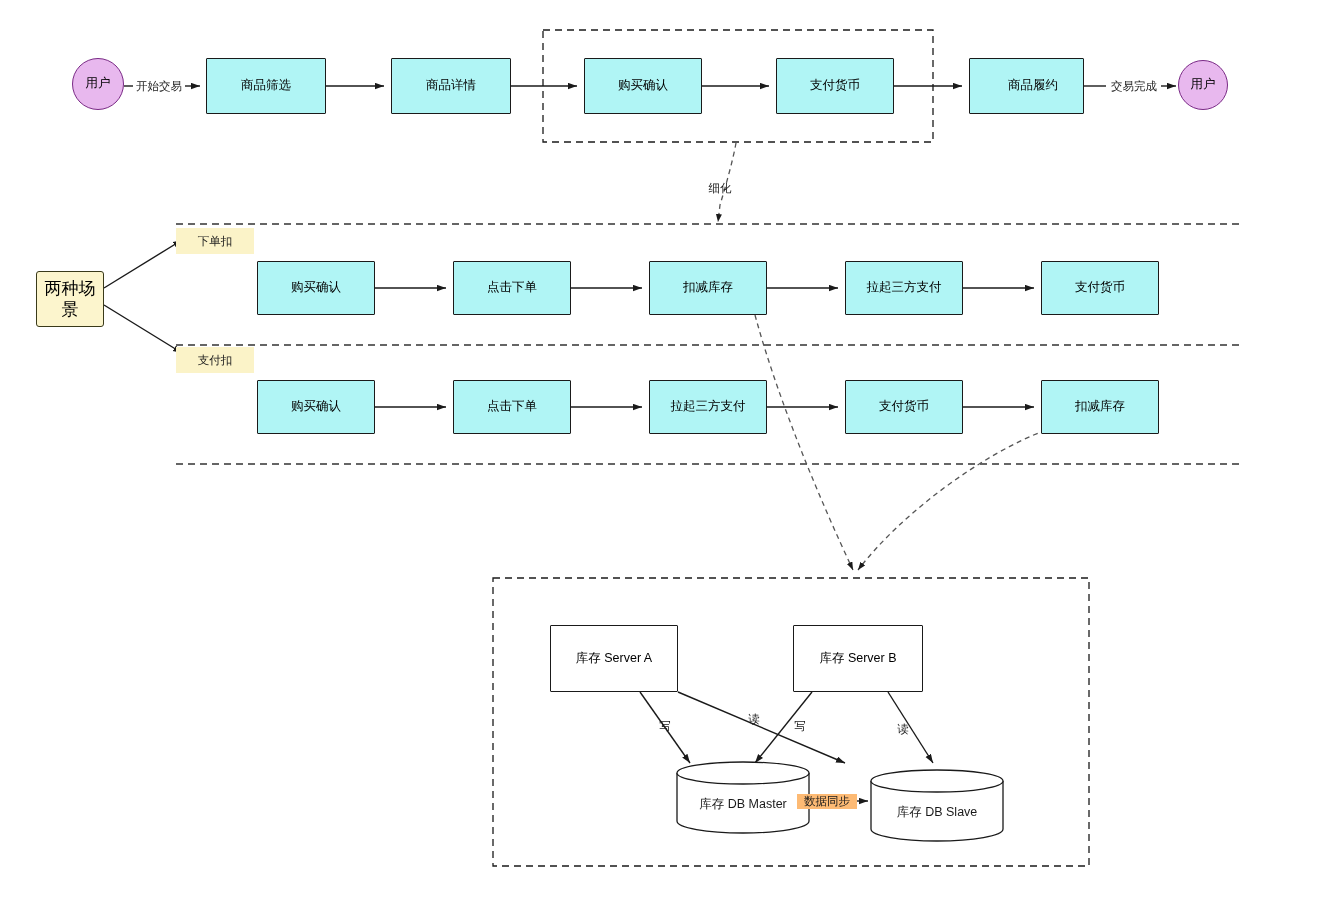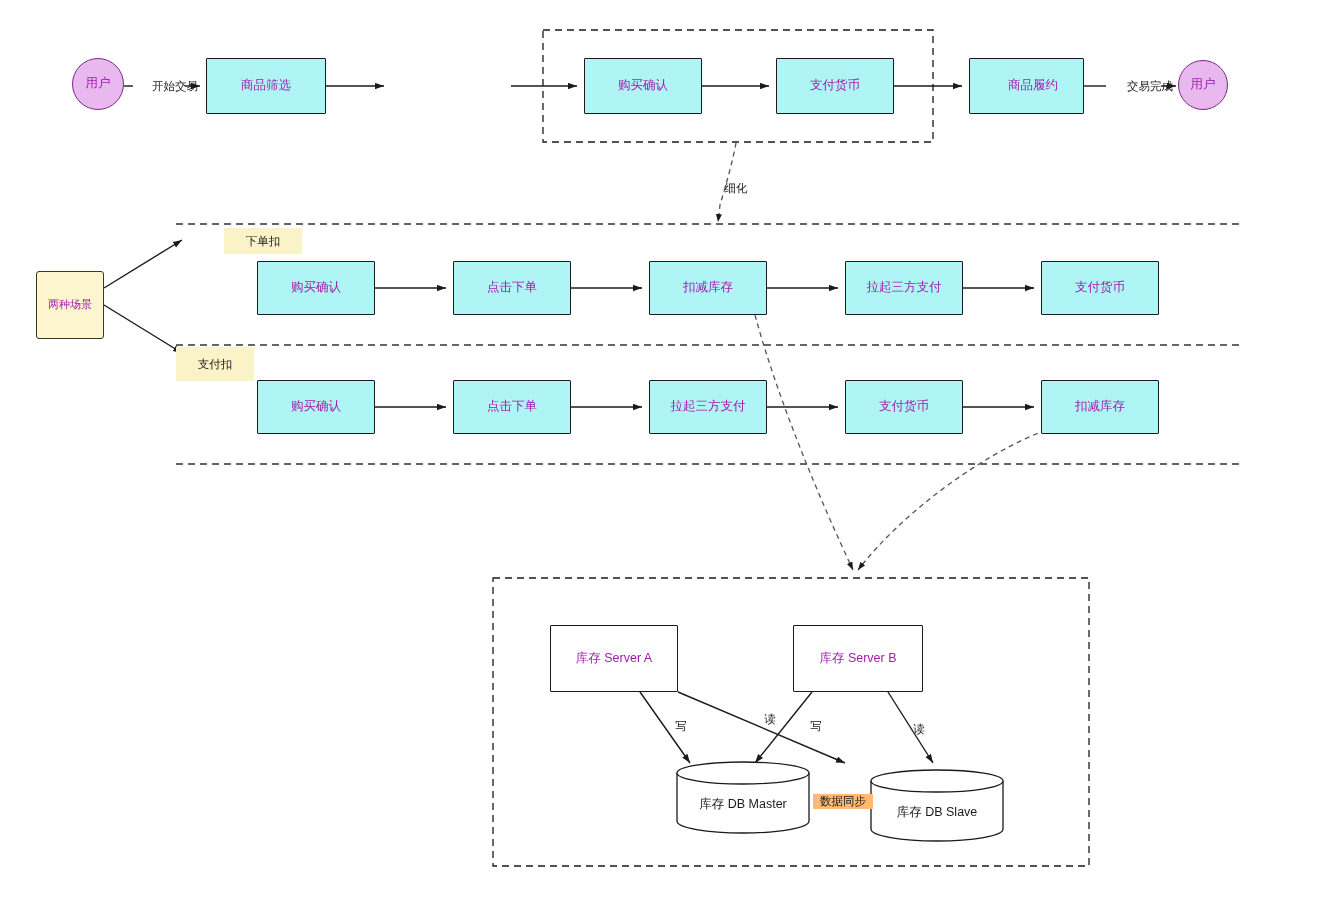--- a/index.html
+++ b/index.html
@@ -26,21 +26,21 @@
     pointer-events: none;
   }
   .node {
     position: absolute;
     box-sizing: border-box;
     display: flex;
     align-items: center;
     justify-content: center;
     text-align: center;
     font-size: 12.5px;
-    color: #a21caf;
+    color: #000000;
     line-height: 1.25;
   }
   .box-cyan {
     background: #b0f5f5;
     border: 1.4px solid #1a1a1a;
     border-radius: 1px;
     align-items: center;
   }
   .box-white {
     background: #ffffff;
@@ -62,21 +62,20 @@
     border: none;
     color: #1a1a1a;
   }
   .edge-label {
     position: absolute;
     font-size: 11.5px;
     color: #1a1a1a;
     background: transparent;
     white-space: nowrap;
     text-align: center;
-    margin-left: 16px;
   }
   .db-cyl {
     position: absolute;
   }
   .db-cyl .db-text {
     position: absolute;
     width: 100%;
     text-align: center;
     font-size: 12.5px;
     color: #1a1a1a;
@@ -152,46 +151,49 @@
   </svg>
 
   <div class="node circle-actor" style="left:72px; top:58px; width:52px; height:52px;">
     <span>用户</span>
   </div>
   <div class="edge-label" style="left:129px; top:79px; width:60px;">开始交易</div>
 
   <div class="node box-cyan" style="left:206px; top:58px; width:120px; height:56px;">
     <span>商品筛选</span>
   </div>
+  <div class="node box-cyan" style="left:391px; top:58px; width:120px; height:56px;">
+    <span>商品详情</span>
+  </div>
   <div class="node box-cyan" style="left:584px; top:58px; width:118px; height:56px;">
     <span>购买确认</span>
   </div>
   <div class="node box-cyan" style="left:776px; top:58px; width:118px; height:56px;">
     <span>支付货币</span>
   </div>
   <div class="node box-cyan" style="left:969px; top:58px; width:115px; height:56px;padding-left:13px;">
     <span>商品履约</span>
   </div>
 
   <div class="edge-label" style="left:1104px; top:79px; width:60px;font-family:Liberation Serif, serif;">交易完成</div>
 
   <div class="node circle-actor" style="left:1178px; top:60px; width:50px; height:50px;">
     <span>用户</span>
   </div>
 
   <div class="edge-label" style="left:692px; top:181px; width:56px;">细化</div>
 
-  <div class="node box-yellow" style="left:36px; top:271px; width:68px; height:68px; font-size:11px;text-align:center;">
+  <div class="node box-yellow" style="left:36px; top:271px; width:68px; height:56px; font-size:17px;text-align:center;">
     <span>两种场景</span>
   </div>
 
-  <div class="node label-yellow" style="left:176px; top:228px; width:78px; height:26px; font-size:11.5px;margin-left:48px;">
+  <div class="node label-yellow" style="left:176px; top:228px; width:78px; height:26px; font-size:11.5px;">
     <span>下单扣</span>
   </div>
-  <div class="node label-yellow" style="left:176px; top:347px; width:78px; height:34px; font-size:11.5px;">
+  <div class="node label-yellow" style="left:176px; top:347px; width:78px; height:26px; font-size:11.5px;">
     <span>支付扣</span>
   </div>
 
   <div class="node box-cyan" style="left:257px; top:261px; width:118px; height:54px;">
     <span>购买确认</span>
   </div>
   <div class="node box-cyan" style="left:453px; top:261px; width:118px; height:54px;">
     <span>点击下单</span>
   </div>
   <div class="node box-cyan" style="left:649px; top:261px; width:118px; height:54px;">

